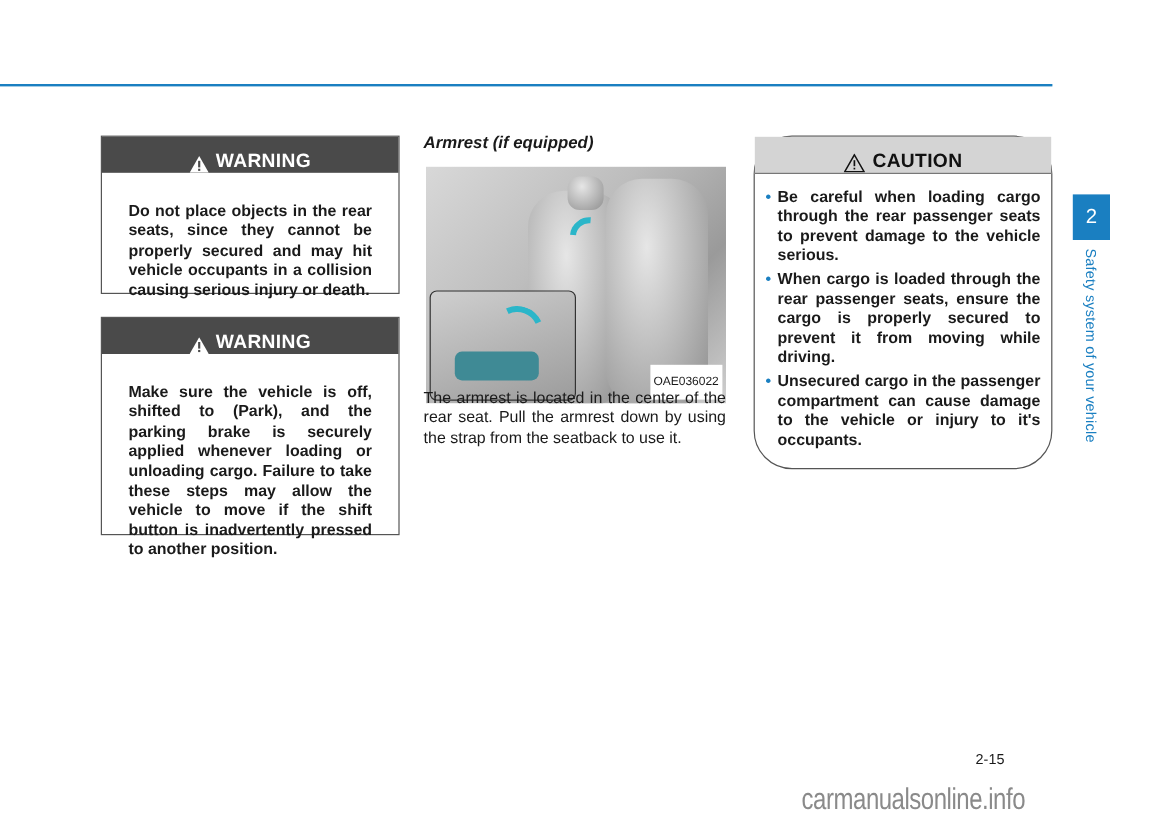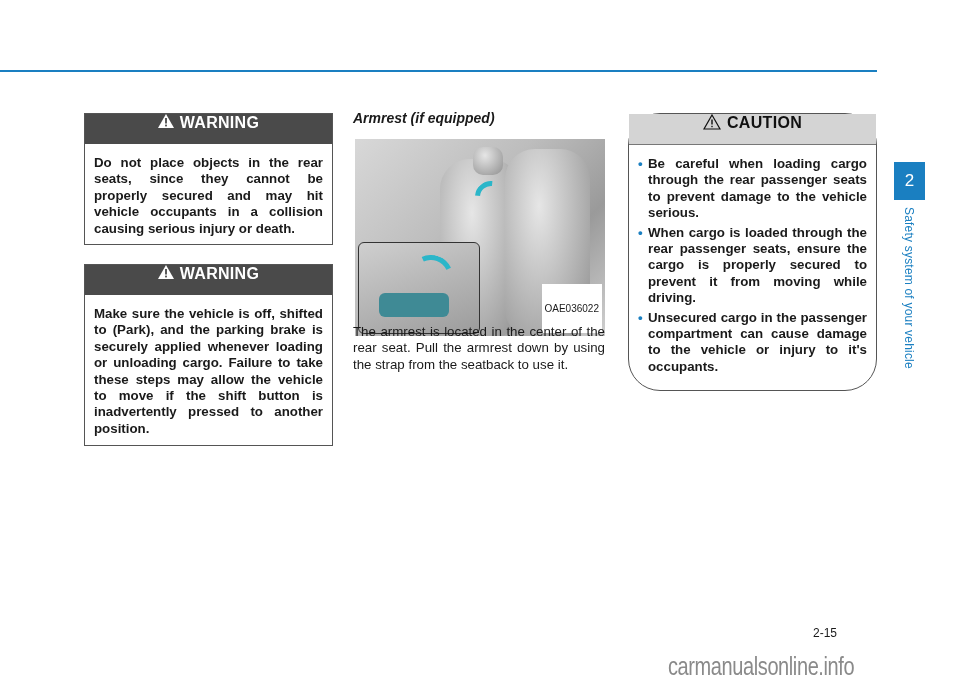--- a/index.html
+++ b/index.html
@@ -1,34 +1,34 @@
 <!DOCTYPE html>
 <html><head>
 <meta charset="utf-8">
 <style>
   html,body{margin:0;padding:0;}
   body{width:960px;height:689px;position:relative;background:#fff;overflow:hidden;font-family:"Liberation Sans",sans-serif;color:#1a1a1a;}
   .top-rule{position:absolute;left:0;top:70px;width:877px;height:2px;background:#1a7fc1;}
   .box{position:absolute;border:1px solid #555;background:#fff;box-sizing:border-box;}
-  .box-head{height:30px;display:flex;align-items:flex-start;justify-content:center;font-weight:bold;font-size:16px;letter-spacing:0.3px;}
+  .box-head{height:30px;display:flex;align-items:flex-end;justify-content:center;font-weight:bold;font-size:16px;letter-spacing:0.3px;}
   .warn-head{background:#4a4a4a;color:#fff;}
   .caut-head{background:#d4d4d4;color:#111;border-bottom:1px solid #777;}
   .box-head .ico{margin-right:6px;display:inline-flex;}
   .box-body{padding:11px 9px 8px 9px;font-weight:bold;font-size:13.3px;line-height:16.4px;text-align:justify;}
-  .box-body p{margin:0;}
+  .box-body p{margin:13px;}
   .caut-list{list-style:none;margin:0;padding:0;}
   .caut-list li{position:relative;padding-left:10px;margin-bottom:3px;}
   .caut-list li .bullet{position:absolute;left:0;top:0;color:#1a7fc1;}
   .section-title{position:absolute;left:353px;top:110px;font-weight:bold;font-style:italic;font-size:14px;}
   .figure{position:absolute;left:355px;top:139px;width:250px;height:197px;background:linear-gradient(135deg,#d8d8d8 0%,#bdbdbd 40%,#9a9a9a 70%,#cfcfcf 100%);overflow:hidden;}
   .figure .seat{position:absolute;border-radius:30px;background:radial-gradient(ellipse at 40% 30%,#e6e6e6,#8f8f8f);}
   .figure .inset{position:absolute;left:3px;top:103px;width:120px;height:90px;border:1.5px solid #333;border-radius:6px;background:linear-gradient(160deg,#cfcfcf,#9c9c9c);}
   .figure .armrest{position:absolute;left:20px;top:50px;width:70px;height:24px;background:#3f8a95;border-radius:6px;}
   .figure .arrow-arc{position:absolute;border:5px solid #2bb6c9;border-color:#2bb6c9 transparent transparent transparent;border-radius:50%;}
-  .figure .code{position:absolute;right:3px;bottom:3px;background:#fff;font-size:10px;padding:19px 3px;}
+  .figure .code{position:absolute;right:3px;bottom:3px;background:#fff;font-size:10px;padding:9px 3px;}
   .body-text{position:absolute;left:353px;top:324px;width:252px;font-size:13.3px;line-height:16.4px;text-align:justify;}
   .tab{position:absolute;left:894px;top:162px;width:31px;height:38px;background:#1a7fc1;color:#fff;font-size:17px;display:flex;align-items:center;justify-content:center;}
   .tab-label{position:absolute;left:902px;top:207px;width:14px;height:190px;}
   .tab-label span{position:absolute;left:0;top:0;transform-origin:0 0;transform:translate(14px,0) rotate(90deg);white-space:nowrap;color:#1a7fc1;font-size:12px;letter-spacing:0.2px;}
   .page-num{position:absolute;left:813px;top:626px;font-size:12px;}
   .watermark{position:absolute;left:668px;top:652px;font-size:25px;color:#8a8a8a;letter-spacing:-0.5px;transform:scaleX(0.8);transform-origin:0 0;}
 </style>
 </head>
 <body>
 

